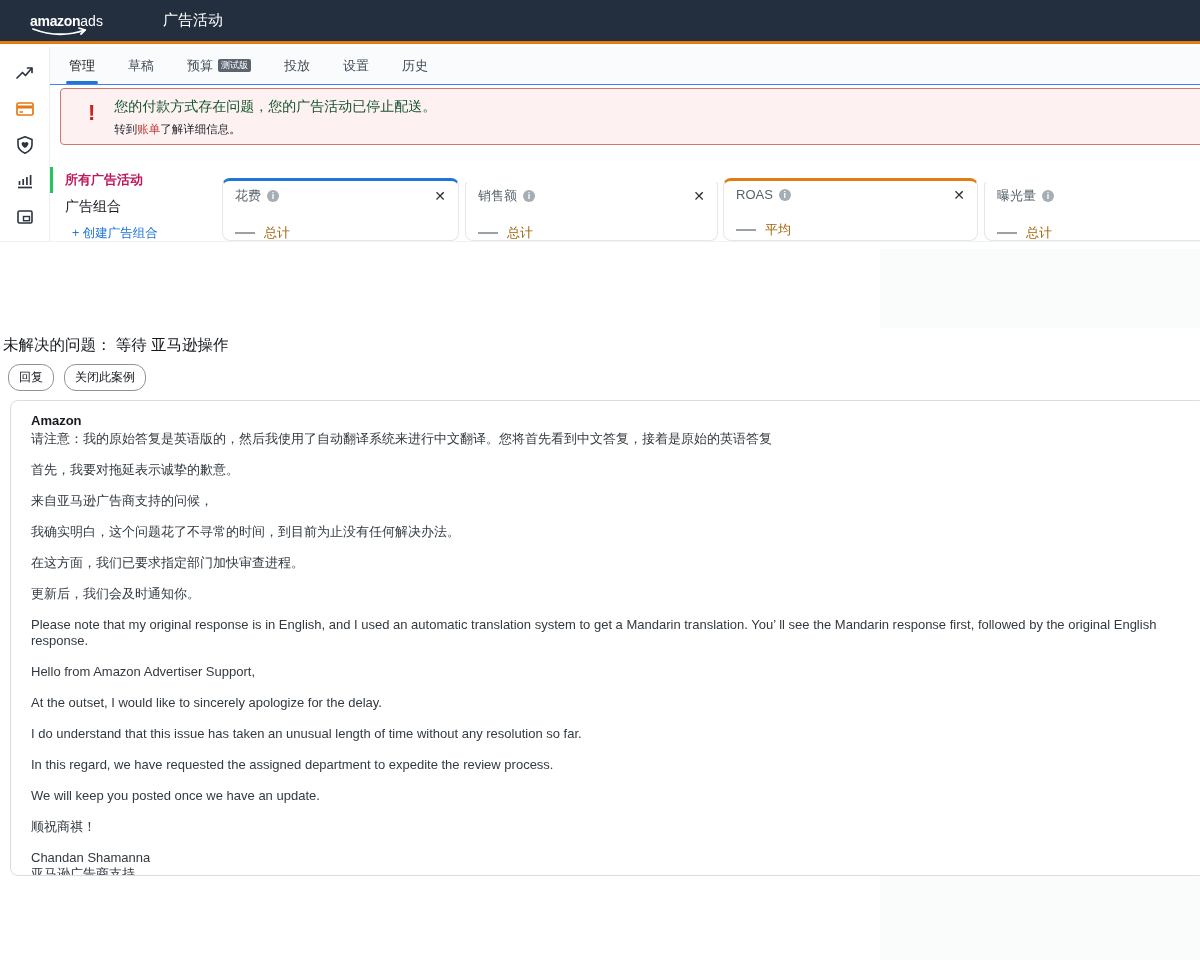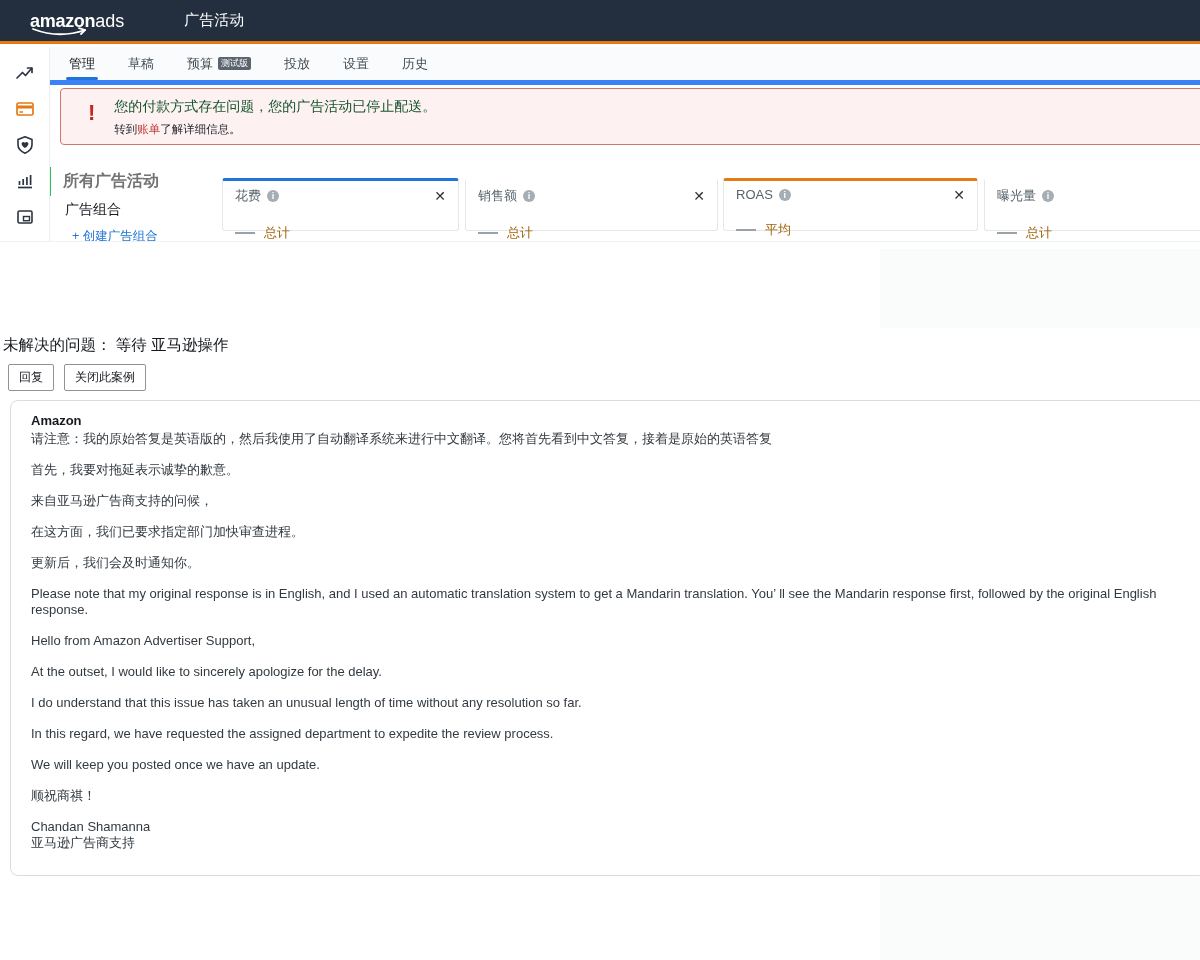--- a/index.html
+++ b/index.html
@@ -1,71 +1,71 @@
 <!DOCTYPE html>
 <html><head>
 <meta charset="utf-8">
 <style>
   *{box-sizing:border-box;margin:0;padding:0}
   html,body{width:1200px;height:960px;overflow:hidden;background:#fff;
     font-family:"Liberation Sans","DejaVu Sans",sans-serif;position:relative}
   
   .navbar{position:absolute;top:0;left:0;width:1200px;height:44px;background:#232f3e;
     border-bottom:3px solid #e47911;display:flex;align-items:center}
-  .logo{margin-left:30px;color:#fff;font-size:18px;position:relative;line-height:20px;cursor:pointer}
+  .logo{margin-left:30px;color:#fff;font-size:14px;position:relative;line-height:20px;cursor:pointer}
   .logo-bold{font-weight:700;letter-spacing:-.3px}
   .logo-swoosh{position:absolute;left:1px;top:16px;width:64px;height:13px}
   .nav-title{margin-left:60px;color:#fff;font-size:15px;font-weight:400}
   
   .tabbar{position:absolute;top:47px;left:50px;right:0;height:38px;background:#fafbfc;
-    border-bottom:5px solid #3b82f6;display:flex;align-items:stretch;padding-left:16px;gap:27px}
+    border-bottom:1px solid #3b82f6;display:flex;align-items:stretch;padding-left:16px;gap:27px}
   .tab{display:flex;align-items:center;gap:5px;font-size:13px;color:#414d58;position:relative;
     padding:0 3px;cursor:pointer;white-space:nowrap}
   .tab-active{color:#16191f}
   .tab-active::after{content:"";position:absolute;left:0;right:0;bottom:0;height:3px;
     background:#2074d5;border-radius:2px}
   .tab-badge{font-size:9px;background:#5a6570;color:#fff;border-radius:2px;padding:2px 3px;line-height:1}
   
   .sidebar{position:absolute;left:0;top:47px;width:50px;height:194px;border-right:1px solid #eceff0;
     display:flex;flex-direction:column;align-items:center;padding-top:16px;gap:16px;background:#fff}
   .side-icon{width:20px;height:20px;cursor:pointer;flex:0 0 auto}
   
   .alert{position:absolute;left:60px;top:88px;width:1146px;height:57px;background:#fdf1f1;
     border:1px solid #d5766e;border-radius:4px;display:flex;align-items:flex-start;padding:9px 0 0 27px}
   .alert-bang{color:#c9251d;font-weight:700;font-size:22px;line-height:24px;margin-top:3px}
   .alert-body{margin-left:19px}
   .alert-title{font-size:14px;color:#14532d}
   .alert-sub{font-size:11.5px;color:#1d2229;margin-top:6px}
   .alert-link{color:#c0443c;cursor:pointer}
   
   .camp-nav{position:absolute;left:50px;top:167px;width:168px}
-  .camp-all{border-left:1px solid #22c55e;padding:4px 0 4px 12px;font-size:16px;font-weight:700;color:#737373;cursor:pointer}
+  .camp-all{border-left:3px solid #22c55e;padding:4px 0 4px 12px;font-size:13px;font-weight:700;color:#be185d;cursor:pointer}
   .camp-portfolio{padding:4px 0 4px 15px;margin-top:1px;font-size:14px;color:#16191f;cursor:pointer}
   .camp-create{padding-left:22px;margin-top:5px;font-size:12.5px;color:#2074d5;cursor:pointer}
   
-  .metric-card{position:absolute;top:178px;height:53px;background:#fff;border:1px solid #e4e7e7;
-    border-top:3px solid transparent;border-radius:3px;padding:6px 12px}
+  .metric-card{position:absolute;top:178px;height:63px;background:#fff;border:1px solid #e4e7e7;
+    border-top:3px solid transparent;border-radius:8px;padding:6px 12px}
   .metric-card:nth-child(1){left:222px;width:237px}
   .metric-card:nth-child(2){left:465px;width:253px}
   .metric-card:nth-child(3){left:723px;width:255px}
   .metric-card:nth-child(4){left:984px;width:240px}
   .mc-head{display:flex;align-items:center;font-size:13px;color:#57646c}
   .mc-info{width:12px;height:12px;border-radius:50%;background:#a5aeb5;color:#fff;font-size:9px;
     line-height:12px;text-align:center;margin-left:6px;font-weight:700;cursor:pointer;flex:0 0 auto}
   .mc-close{margin-left:auto;color:#2e3338;font-size:14px;cursor:pointer;line-height:14px}
   .mc-legend{display:flex;align-items:center;gap:9px;margin-top:19px;font-size:13px;color:#a16207}
   .mc-dash{width:20px;height:2px;background:#9aa1a7}
   
   .hr-faint{position:absolute;left:0;top:241px;width:1200px;height:1px;background:#f1f3f3}
   .block-a{position:absolute;left:880px;top:249px;width:320px;height:79px;background:#fafbfb}
   .block-b{position:absolute;left:880px;top:875px;width:320px;height:85px;background:#fafbfb}
   
   .case-title{position:absolute;left:3px;top:335px;font-size:15.5px;color:#15181c}
   .case-actions{position:absolute;left:8px;top:364px;display:flex;gap:10px}
-  .case-btn{border:1px solid #8d949b;background:#fff;border-radius:2px;font-size:12px;color:#16191f;
+  .case-btn{border:1px solid #8d949b;background:#fff;border-radius:12px;font-size:12px;color:#16191f;
     padding:4px 10px;cursor:pointer;font-family:Liberation Sans, sans-serif;white-space:nowrap}
   .msg-card{position:absolute;left:10px;top:400px;width:1196px;height:476px;border:1px solid #d9dddd;
     border-radius:8px;padding:12px 20px;background:#fff;overflow:hidden}
   .msg-sender{font-size:13px;font-weight:700;color:#16191f;line-height:16px;margin-bottom:2px}
   .msg-p{font-size:13px;color:#323a41;line-height:16px;margin:0 0 15px;white-space:pre-line}
 </style>
 </head>
 <body>
 
 <div class="navbar">
@@ -198,20 +198,21 @@
   <button class="case-btn">回复</button>
   <button class="case-btn">关闭此案例</button>
 </div>
 
 <div class="msg-card">
   <div class="msg-sender">Amazon</div>
   <div>
       <p class="msg-p">请注意：我的原始答复是英语版的，然后我使用了自动翻译系统来进行中文翻译。您将首先看到中文答复，接着是原始的英语答复</p>
       <p class="msg-p">首先，我要对拖延表示诚挚的歉意。</p>
       <p class="msg-p">来自亚马逊广告商支持的问候，</p>
+      <p class="msg-p">我确实明白，这个问题花了不寻常的时间，到目前为止没有任何解决办法。</p>
       <p class="msg-p">在这方面，我们已要求指定部门加快审查进程。</p>
       <p class="msg-p">更新后，我们会及时通知你。</p>
       <p class="msg-p">Please note that my original response is in English, and I used an automatic translation system to get a Mandarin translation. You’ ll see the Mandarin response first, followed by the original English response.</p>
       <p class="msg-p">Hello from Amazon Advertiser Support,</p>
       <p class="msg-p">At the outset, I would like to sincerely apologize for the delay.</p>
       <p class="msg-p">I do understand that this issue has taken an unusual length of time without any resolution so far.</p>
       <p class="msg-p">In this regard, we have requested the assigned department to expedite the review process.</p>
       <p class="msg-p">We will keep you posted once we have an update.</p>
       <p class="msg-p">顺祝商祺！</p>
       <p class="msg-p">Chandan Shamanna

